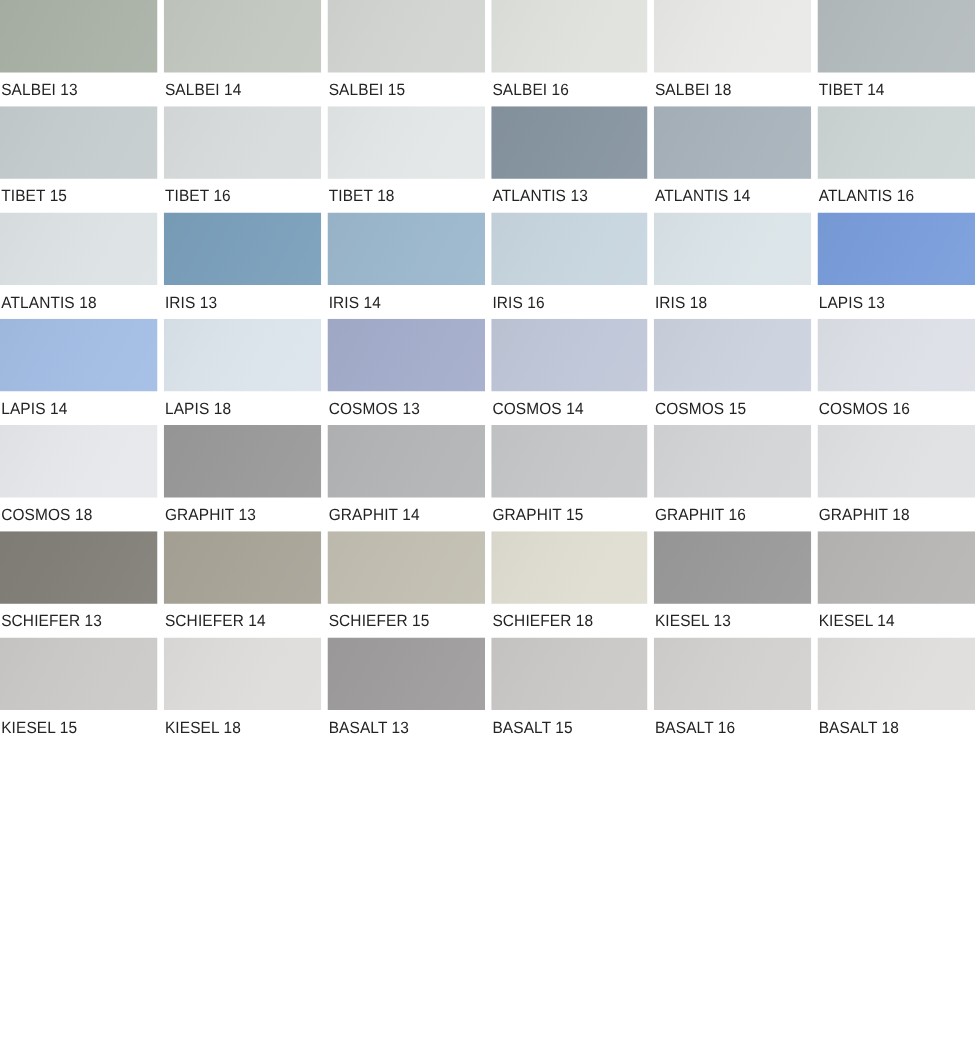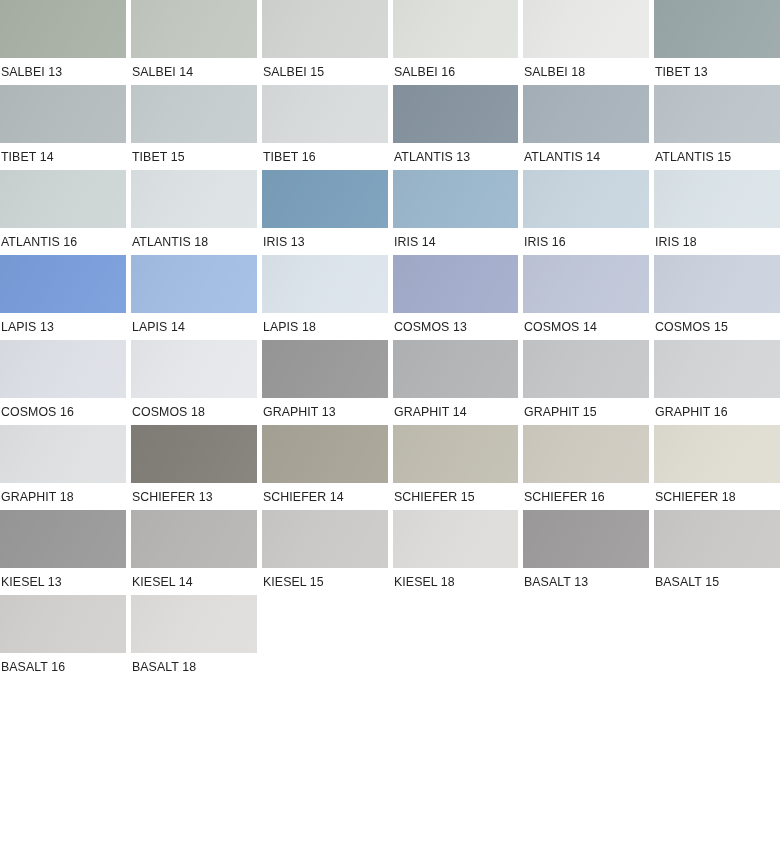--- a/index.html
+++ b/index.html
@@ -86,48 +86,44 @@
     </div>
     <div class="swatch-cell">
       <div class="swatch-chip" style="background-color: rgb(224, 227, 221);"></div>
       <div class="swatch-label">SALBEI 16</div>
     </div>
     <div class="swatch-cell">
       <div class="swatch-chip" style="background-color: rgb(233, 234, 232);"></div>
       <div class="swatch-label">SALBEI 18</div>
     </div>
     <div class="swatch-cell">
-      <div class="swatch-chip" style="background-color: rgb(155, 168, 170);"></div>
-      <div class="swatch-label">TIBET 13</div>
-    </div>
-    <div class="swatch-cell">
       <div class="swatch-chip" style="background-color: rgb(181, 188, 190);"></div>
       <div class="swatch-label">TIBET 14</div>
     </div>
     <div class="swatch-cell">
       <div class="swatch-chip" style="background-color: rgb(198, 205, 206);"></div>
       <div class="swatch-label">TIBET 15</div>
     </div>
     <div class="swatch-cell">
       <div class="swatch-chip" style="background-color: rgb(216, 220, 221);"></div>
       <div class="swatch-label">TIBET 16</div>
     </div>
     <div class="swatch-cell">
+      <div class="swatch-chip" style="background-color: rgb(228, 231, 231);"></div>
+      <div class="swatch-label">TIBET 18</div>
+    </div>
+    <div class="swatch-cell">
       <div class="swatch-chip" style="background-color: rgb(135, 149, 161);"></div>
       <div class="swatch-label">ATLANTIS 13</div>
     </div>
     <div class="swatch-cell">
       <div class="swatch-chip" style="background-color: rgb(168, 179, 187);"></div>
       <div class="swatch-label">ATLANTIS 14</div>
     </div>
     <div class="swatch-cell">
-      <div class="swatch-chip" style="background-color: rgb(189, 197, 202);"></div>
-      <div class="swatch-label">ATLANTIS 15</div>
-    </div>
-    <div class="swatch-cell">
       <div class="swatch-chip" style="background-color: rgb(205, 214, 213);"></div>
       <div class="swatch-label">ATLANTIS 16</div>
     </div>
     <div class="swatch-cell">
       <div class="swatch-chip" style="background-color: rgb(221, 227, 229);"></div>
       <div class="swatch-label">ATLANTIS 18</div>
     </div>
     <div class="swatch-cell">
       <div class="swatch-chip" style="background-color: rgb(123, 160, 187);"></div>
       <div class="swatch-label">IRIS 13</div>
@@ -202,24 +198,20 @@
     </div>
     <div class="swatch-cell">
       <div class="swatch-chip" style="background-color: rgb(168, 164, 152);"></div>
       <div class="swatch-label">SCHIEFER 14</div>
     </div>
     <div class="swatch-cell">
       <div class="swatch-chip" style="background-color: rgb(194, 191, 178);"></div>
       <div class="swatch-label">SCHIEFER 15</div>
     </div>
     <div class="swatch-cell">
-      <div class="swatch-chip" style="background-color: rgb(207, 203, 193);"></div>
-      <div class="swatch-label">SCHIEFER 16</div>
-    </div>
-    <div class="swatch-cell">
       <div class="swatch-chip" style="background-color: rgb(224, 222, 210);"></div>
       <div class="swatch-label">SCHIEFER 18</div>
     </div>
     <div class="swatch-cell">
       <div class="swatch-chip" style="background-color: rgb(155, 154, 154);"></div>
       <div class="swatch-label">KIESEL 13</div>
     </div>
     <div class="swatch-cell">
       <div class="swatch-chip" style="background-color: rgb(183, 182, 180);"></div>
       <div class="swatch-label">KIESEL 14</div>

